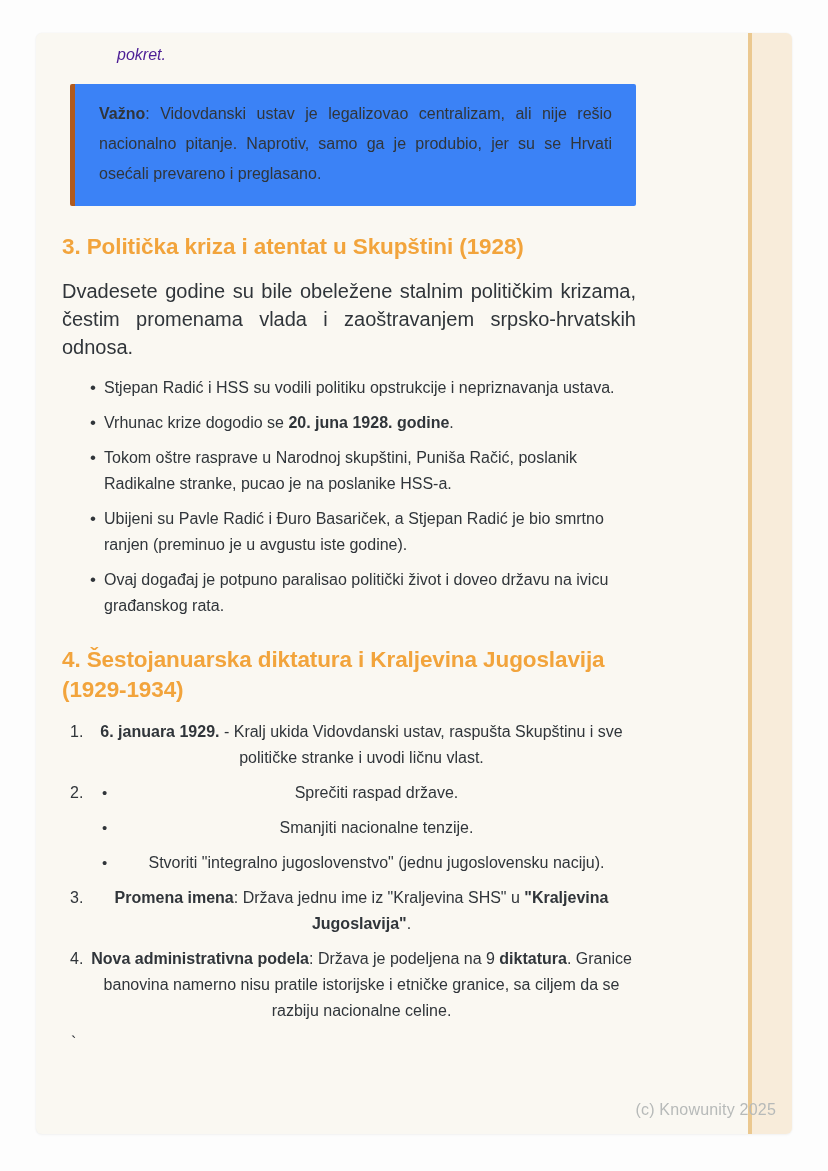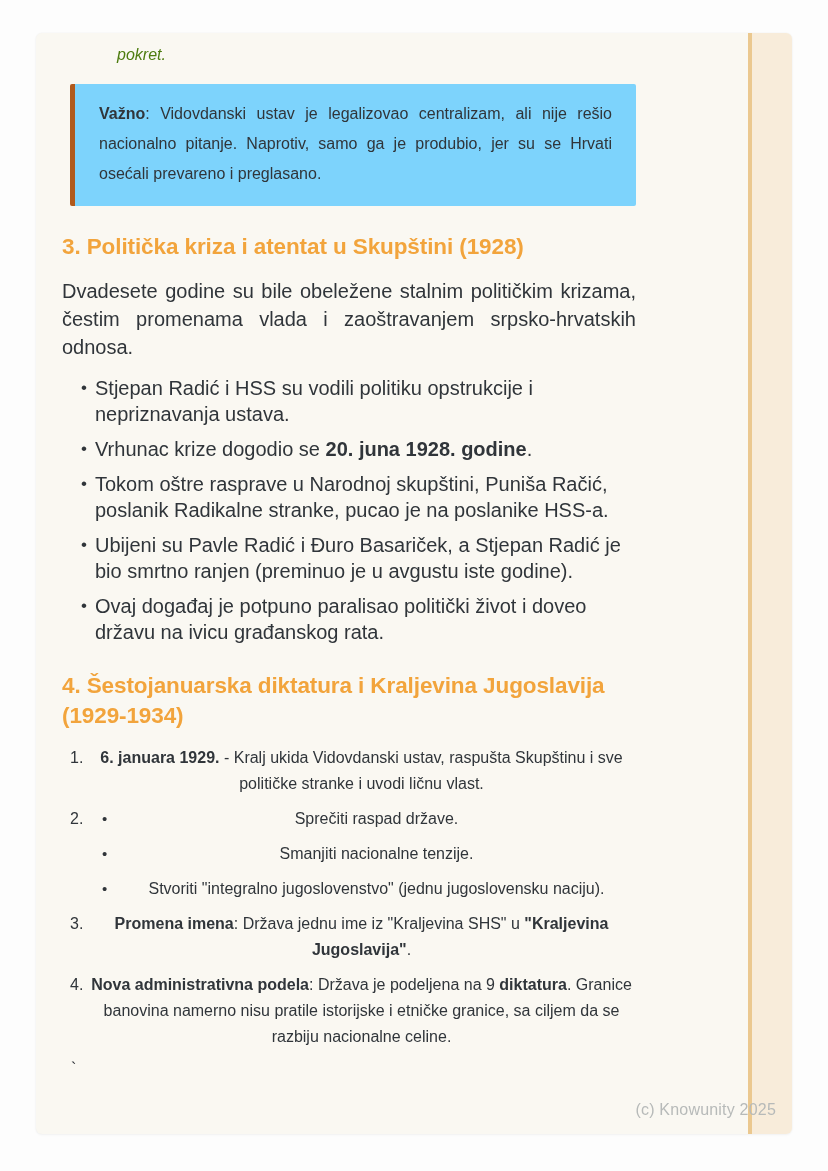--- a/index.html
+++ b/index.html
@@ -29,25 +29,25 @@
     position: absolute; left: 26px; top: 0;
     width: 574px;
     z-index: 2;
   }
   .intro-line {
     margin: 0 0 0 55px;
     padding-top: 12px;
     font-size: 16px;
     font-style: italic;
     line-height: 20px;
-    color: #4d7c0f;
+    color: #4c1d95;
   }
   .callout {
     margin: 19px 0 0 8px;
-    background: #7dd3fc;
+    background: #3b82f6;
     border-left: 5px solid #b05a1d;
     border-radius: 2px;
     padding: 15px 24px 17px 24px;
   }
   .callout-text {
     margin: 0;
     font-size: 16px;
     line-height: 30px;
     text-align: justify;
     color: #30353a;
@@ -67,23 +67,23 @@
     line-height: 28px;
     text-align: justify;
   }
   ul.bullets {
     list-style: none;
     margin: 14px 0 0 0;
     padding: 0 0 0 25px;
   }
   ul.bullets > li {
     position: relative;
-    font-size: 20px;
+    font-size: 16px;
     line-height: 26px;
-    margin: 0 0 9px 8px;
+    margin: 0 0 9px 17px;
   }
   ul.bullets > li::before {
     content: "\2022";
     position: absolute;
     left: -14px; top: 0;
     font-size: 17px;
     color: #30353a;
   }
   ol.numbered {
     list-style: none;

